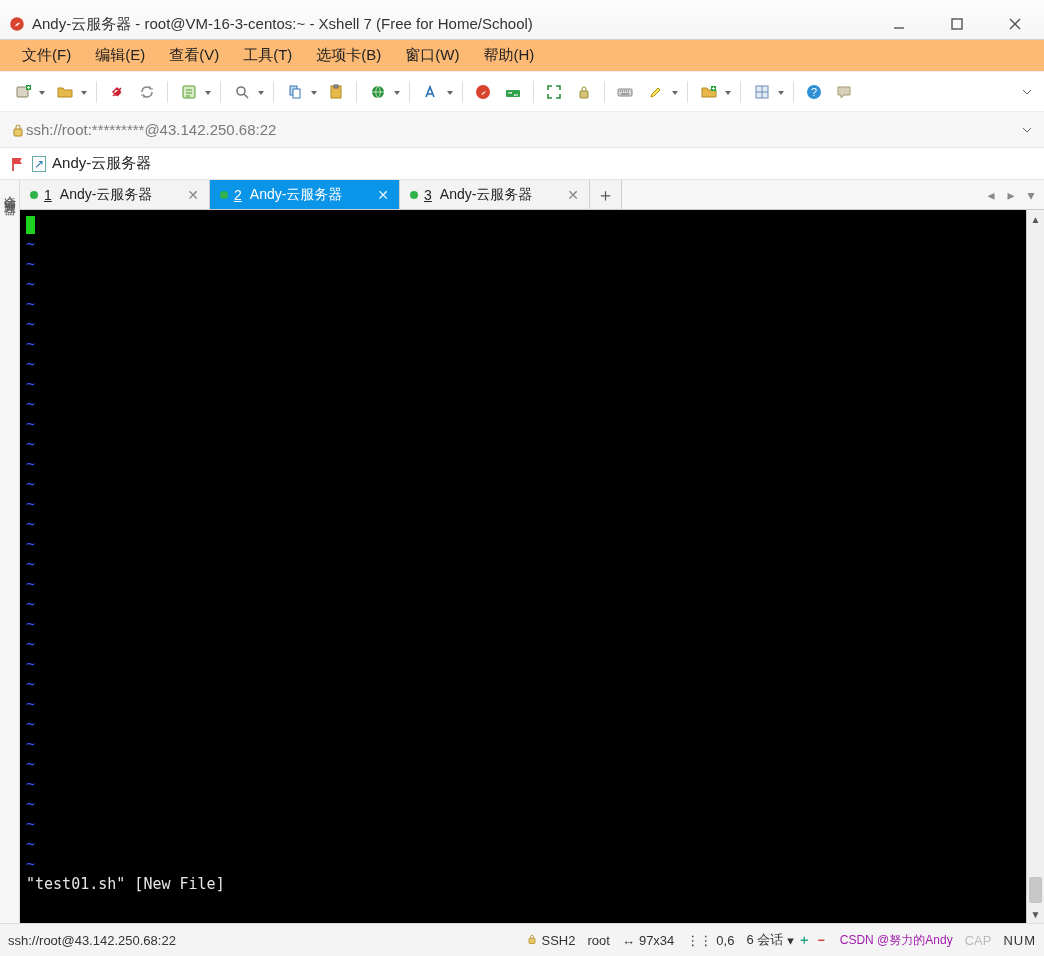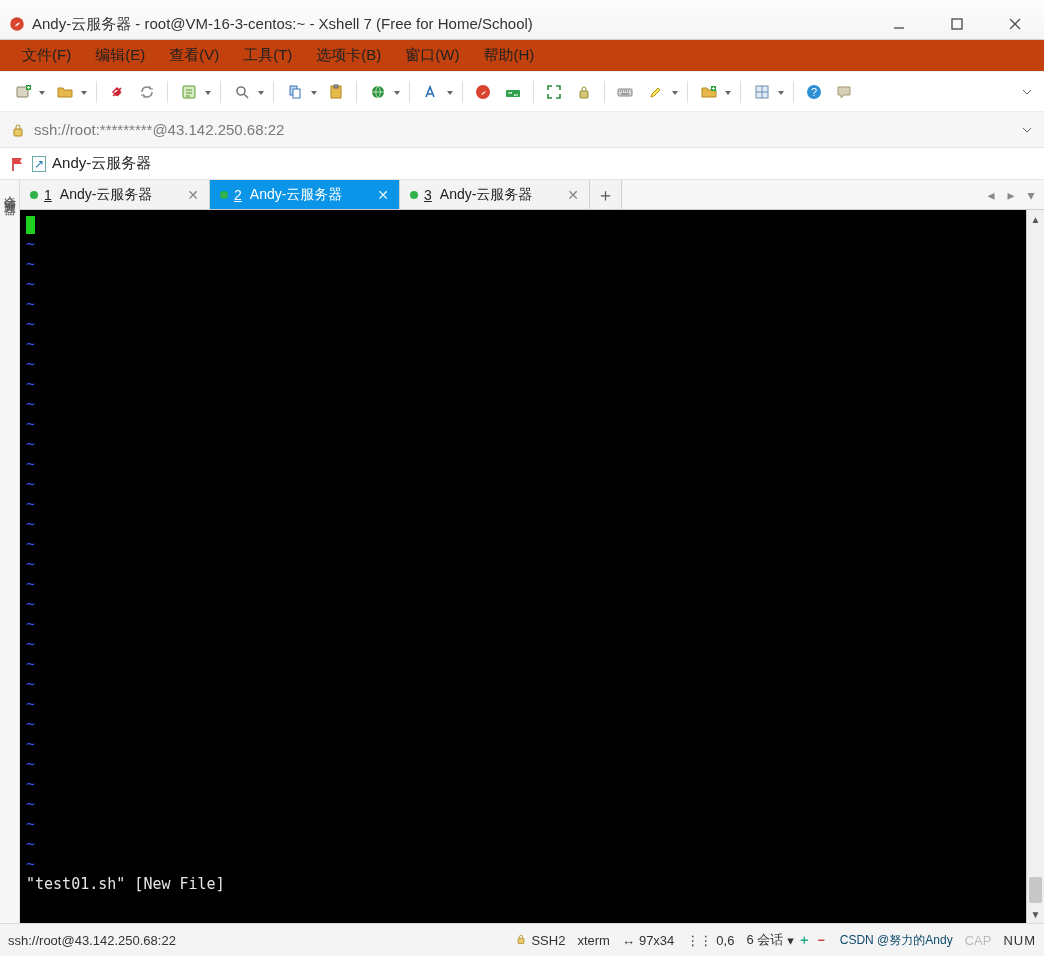--- a/index.html
+++ b/index.html
@@ -38,21 +38,21 @@
   }
   .win-btn svg { width: 14px; height: 14px; stroke: #555; fill:none; stroke-width:1.4; }
   .win-btn.close svg { stroke:#555; }
 
   
   .menubar {
     height: 32px;
     display: flex;
     align-items: stretch;
     padding: 0 10px;
-    background: #c2410c;
+    background: #fdba74;
     border-bottom: 1px solid #eee;
   }
   .menu-item {
     padding: 0 12px;
     display: flex;
     align-items: center;
     font-size: 15px;
     color: #222;
   }
 
@@ -89,21 +89,20 @@
   
   .addrbar {
     height: 36px;
     display: flex;
     align-items: center;
     padding: 0 10px;
     background: #f6f6f6;
     border-bottom: 1px solid #e5e5e5;
     color: #7a7a7a;
     font-size: 15px;
-    gap: 8px;
   }
   .addrbar .lock-icon { color:#d6a33a; }
   .addrbar .addr-text { flex: 1; }
   .addrbar .addr-drop { width:14px;display:flex;align-items:center;justify-content:center; }
 
   
   .session-name-bar {
     height: 32px;
     display: flex;
     align-items: center;
@@ -235,21 +234,21 @@
     padding: 16px 8px;
     background: #f4f4f4;
     border-top: 1px solid #dcdcdc;
     font-size: 13px;
     color: #333;
     gap: 12px;
   }
   .statusbar .seg { display:flex;align-items:center;gap:4px;white-space:nowrap; }
   .statusbar .grow { flex:1; }
   .statusbar .lock { color:#d6a33a; }
-  .statusbar .watermark { margin-left:auto;color:#0c4a6e;font-size:12px; }
+  .statusbar .watermark { margin-left:auto;color:#a21caf;font-size:12px; }
   .statusbar .num-ind { letter-spacing:1px; }
 
   
   .ico { width:18px;height:18px;display:block; }
   .ico16 { width:16px;height:16px;display:block; }
 
 </style>
 </head>
 <body>
 
@@ -534,21 +533,21 @@
   <div class="grow"></div>
   <div class="seg">
     <span class="lock">
       <svg width="12" height="12" viewBox="0 0 16 16">
           <rect x="4" y="7" width="8" height="7" rx="1" fill="#e7c96a" stroke="#b08a22"></rect>
           <path d="M6 7V5a2 2 0 1 1 4 0v2" stroke="#b08a22" fill="none"></path>
         </svg>
     </span>
     <span>SSH2</span>
   </div>
-  <div class="seg">xterm</div>
+  <div class="seg">root</div>
   <div class="seg">
     <span>↔</span>
     <span>97x34</span>
   </div>
   <div class="seg">
     <span>⋮⋮</span>
     <span>0,6</span>
   </div>
   <div class="seg">
     <span>6 会话</span>

